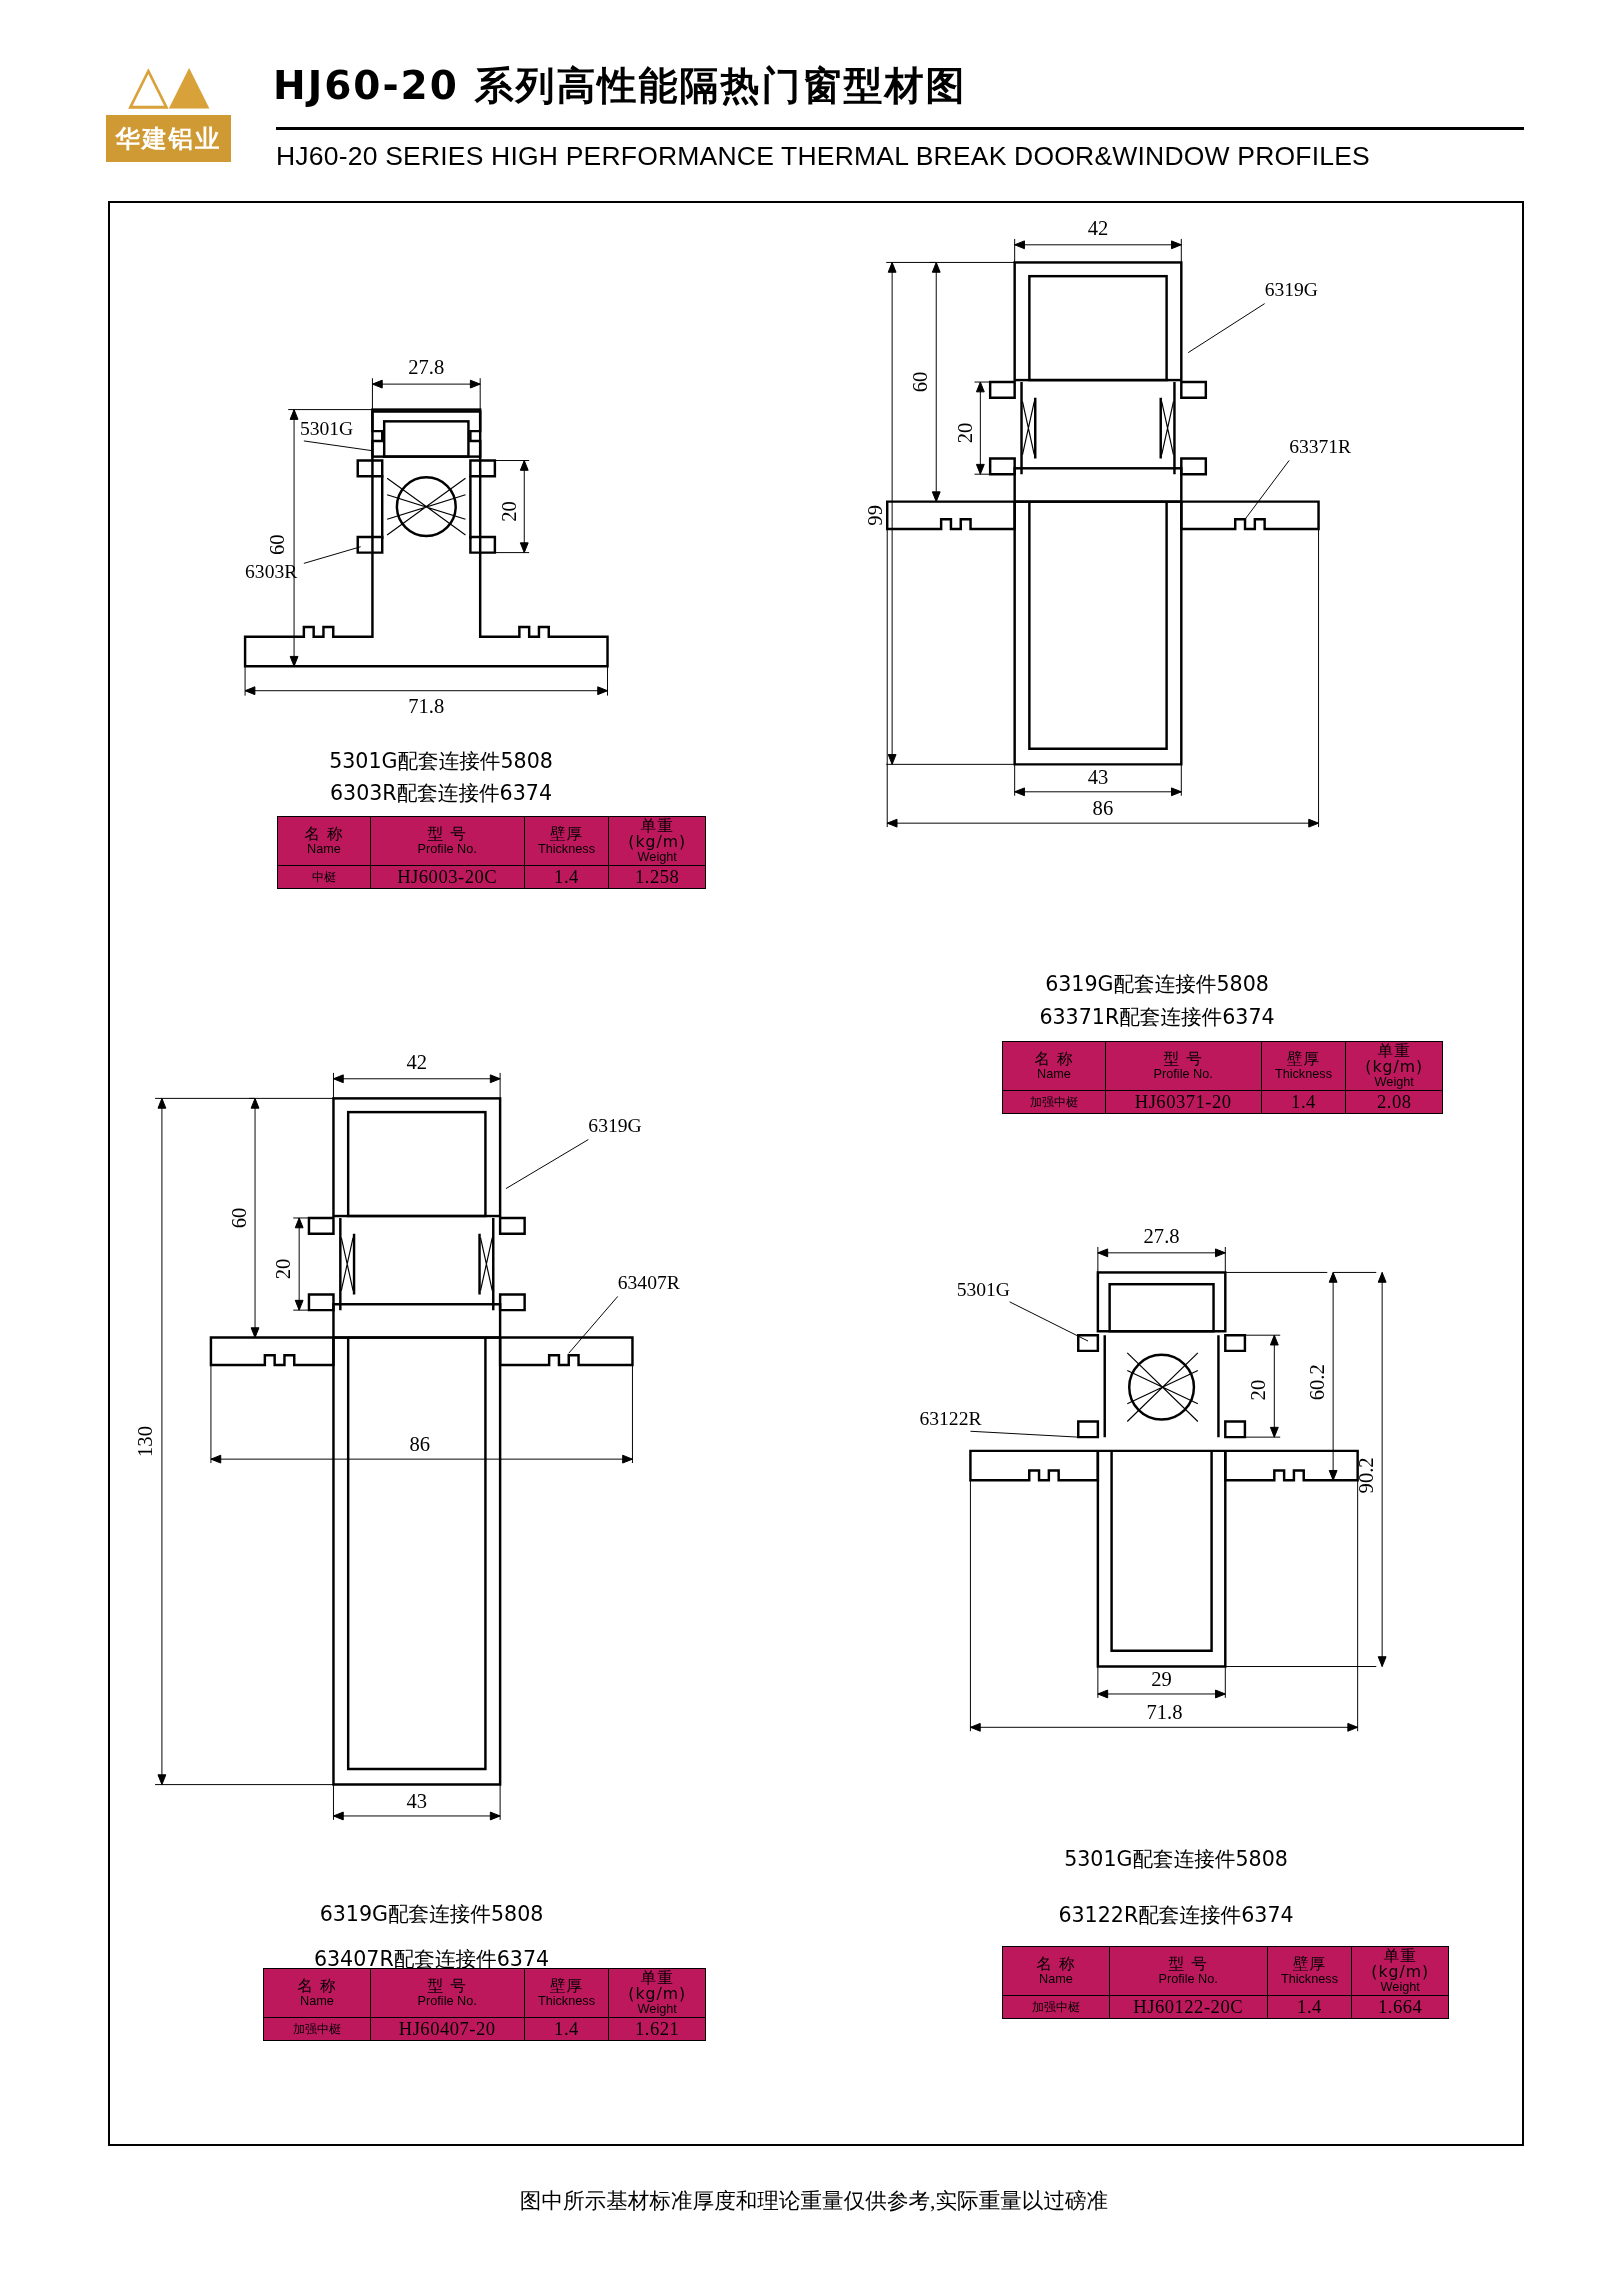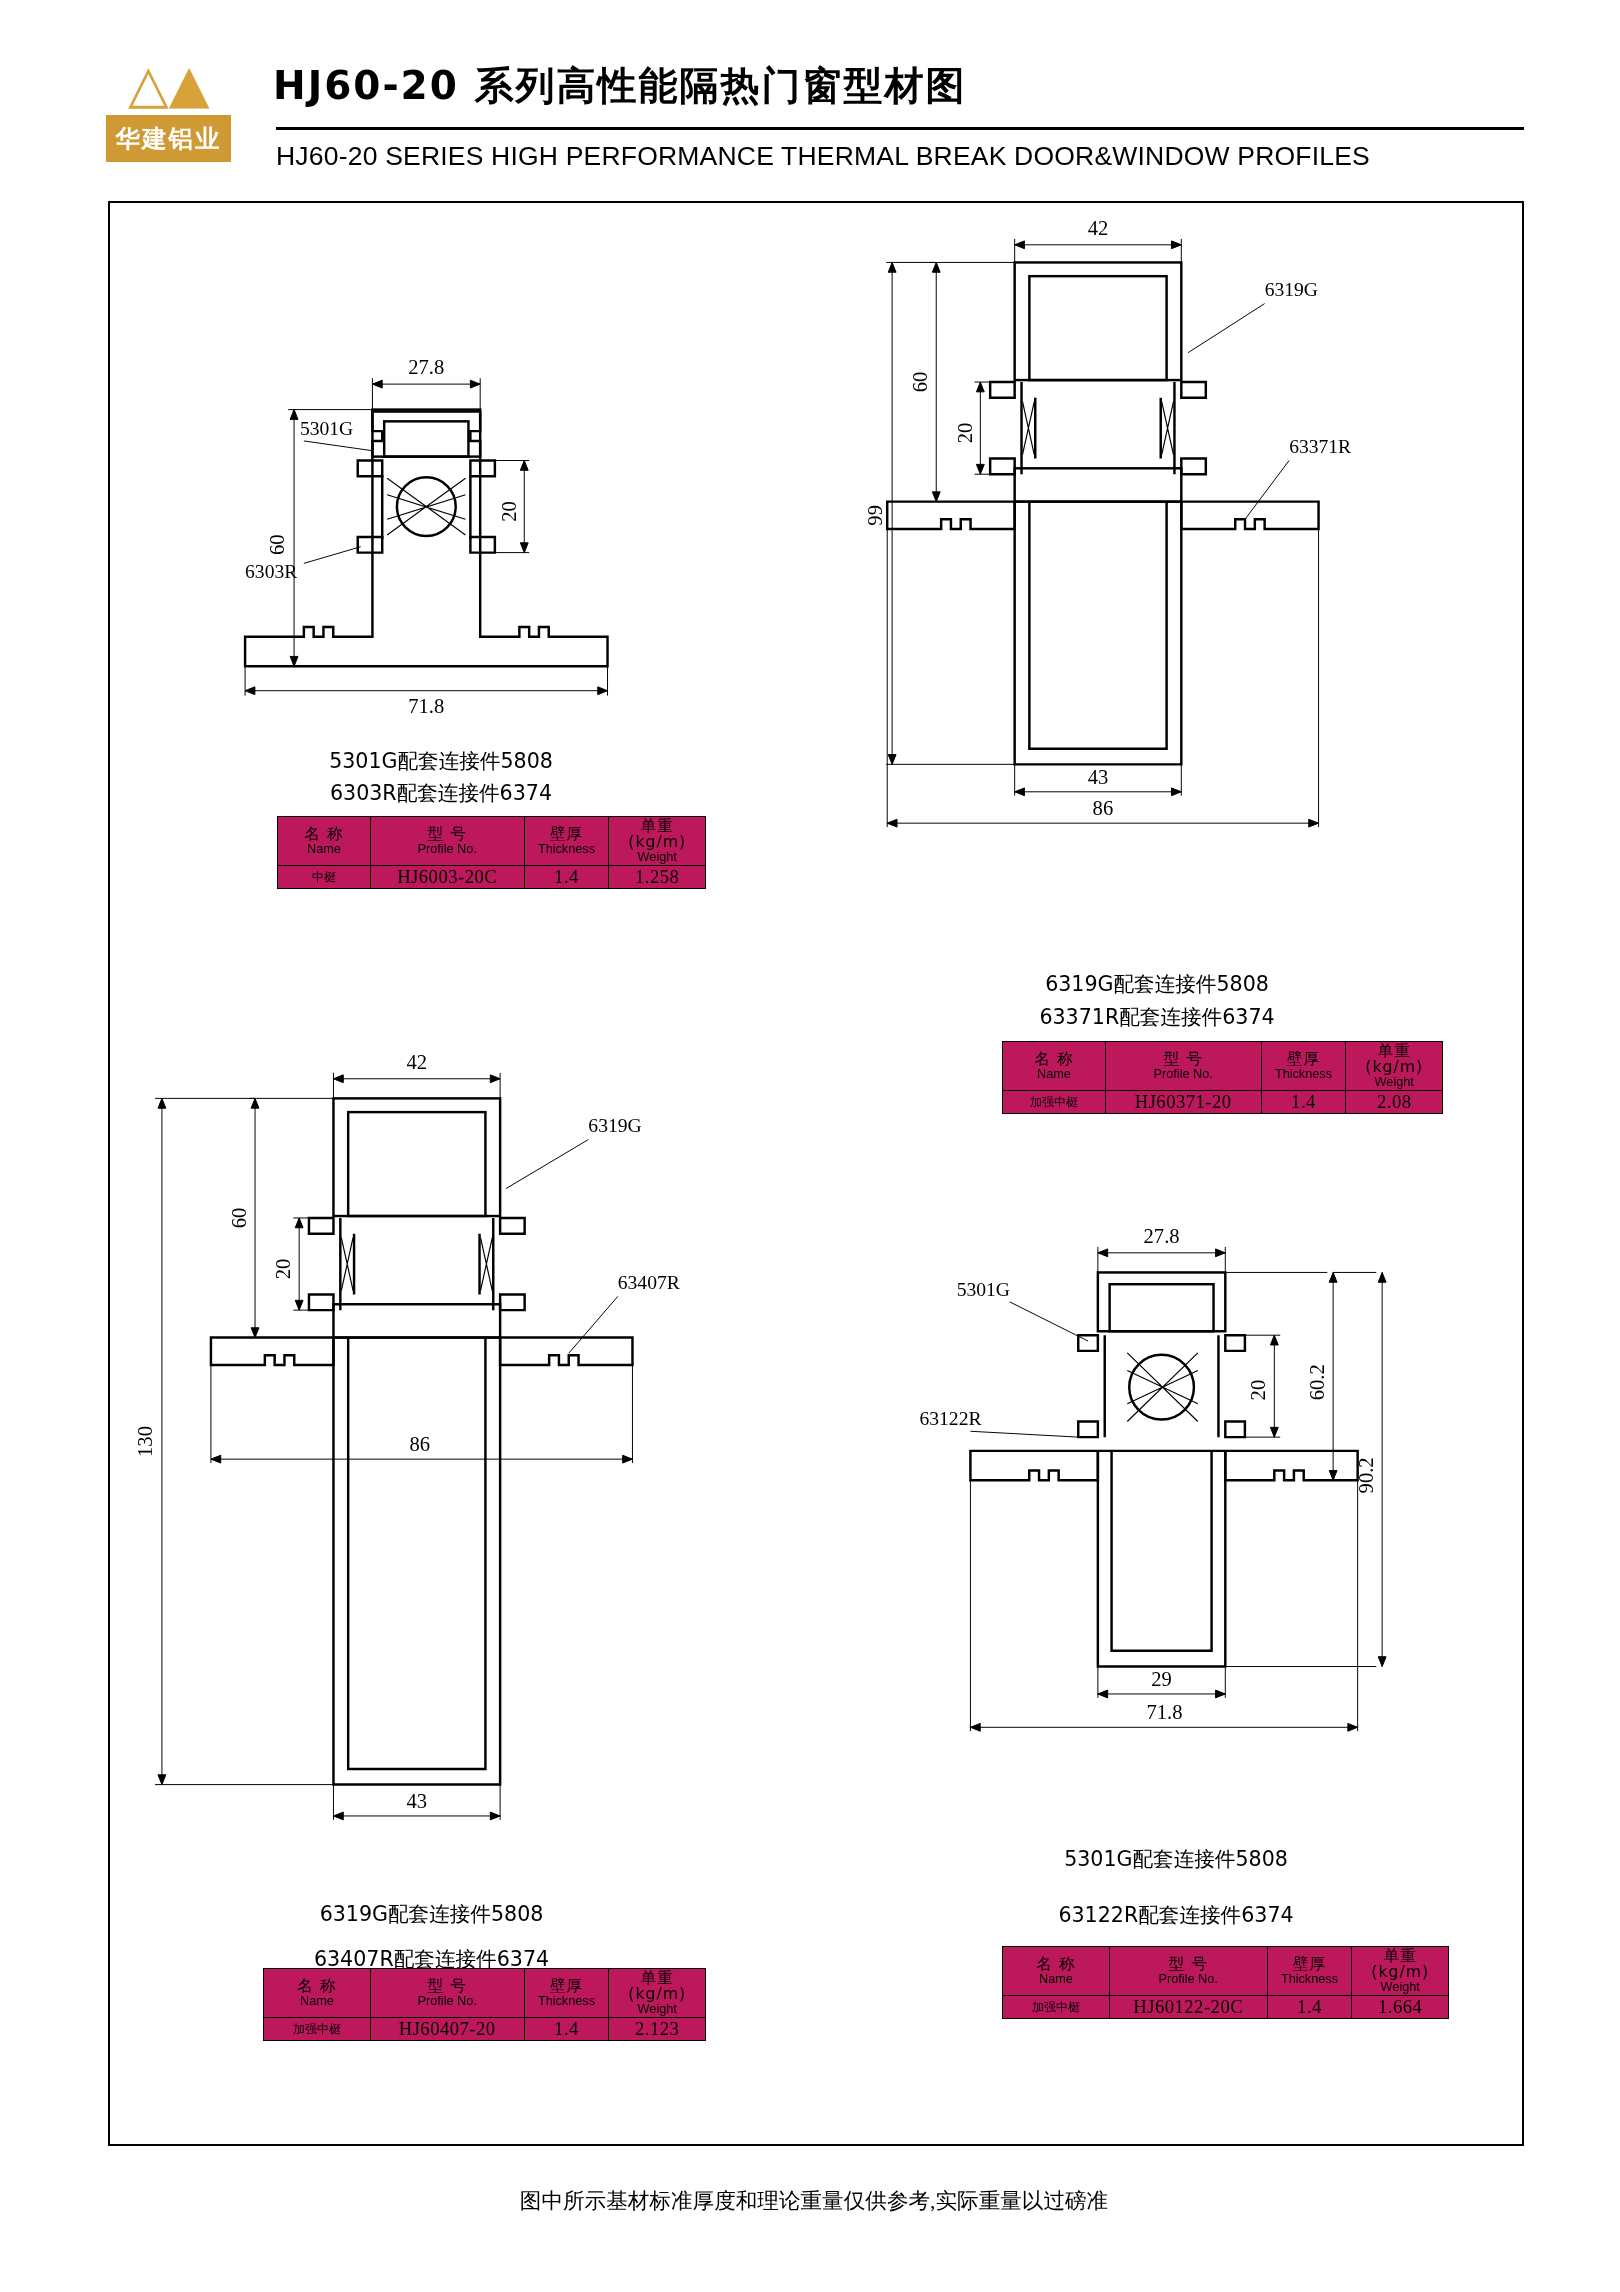--- a/index.html
+++ b/index.html
@@ -389,21 +389,21 @@
           </td>
       <td class="hd" style="width:88px">
             <span class="cn">单重(kg/m)</span>
             <span class="en">Weight</span>
           </td>
     </tr>
     <tr>
       <td class="valcn">加强中梃</td>
       <td class="val">HJ60407-20</td>
       <td class="val">1.4</td>
-      <td class="val">2.123</td>
+      <td class="val">1.621</td>
     </tr>
   </tbody>
     </table>
 
   <div class="fig" style="left:941px;top:1245px;width:549px;height:647px;">
     <svg width="549" height="647" viewBox="0 0 560 660">
       <g fill="none" stroke="#000" stroke-width="2.5">
 
         <rect x="160" y="28" width="130" height="60"></rect>
         <rect x="172" y="40" width="106" height="48"></rect>

